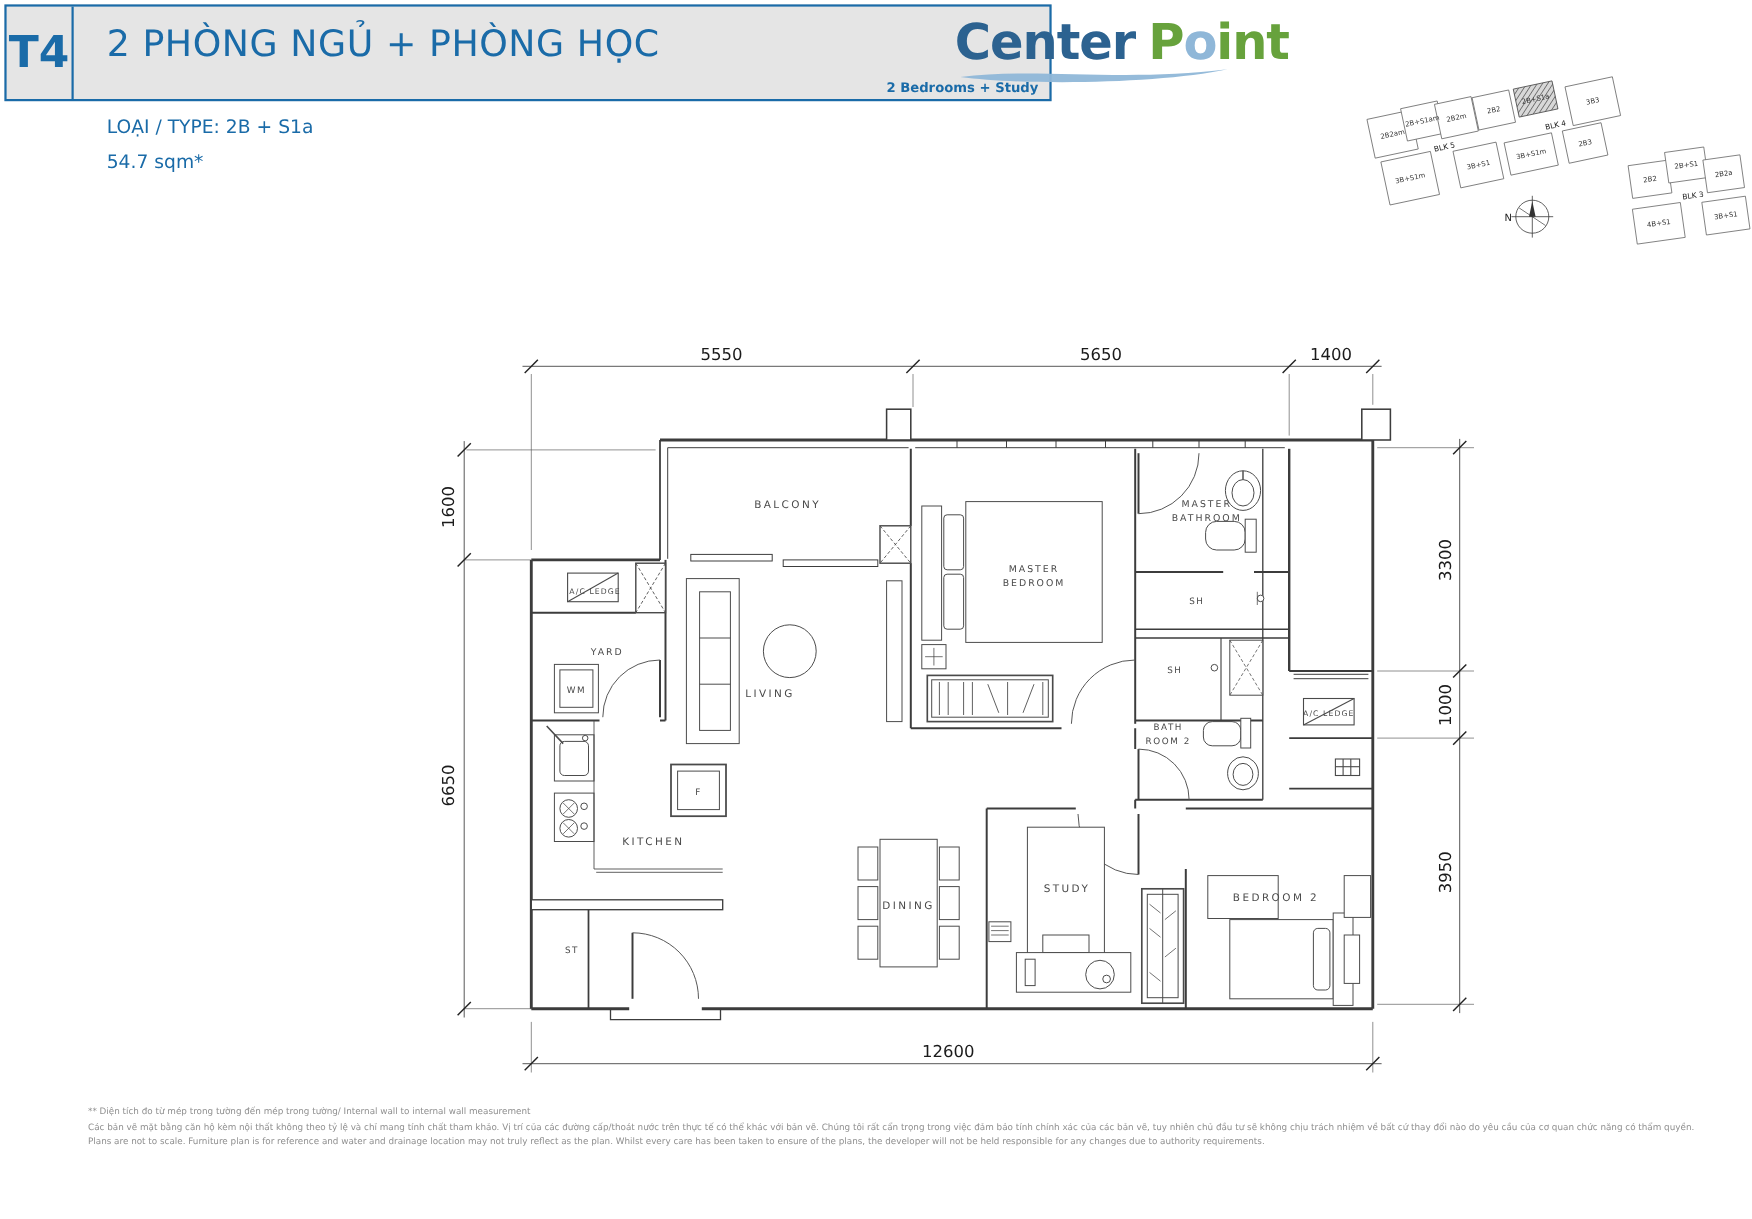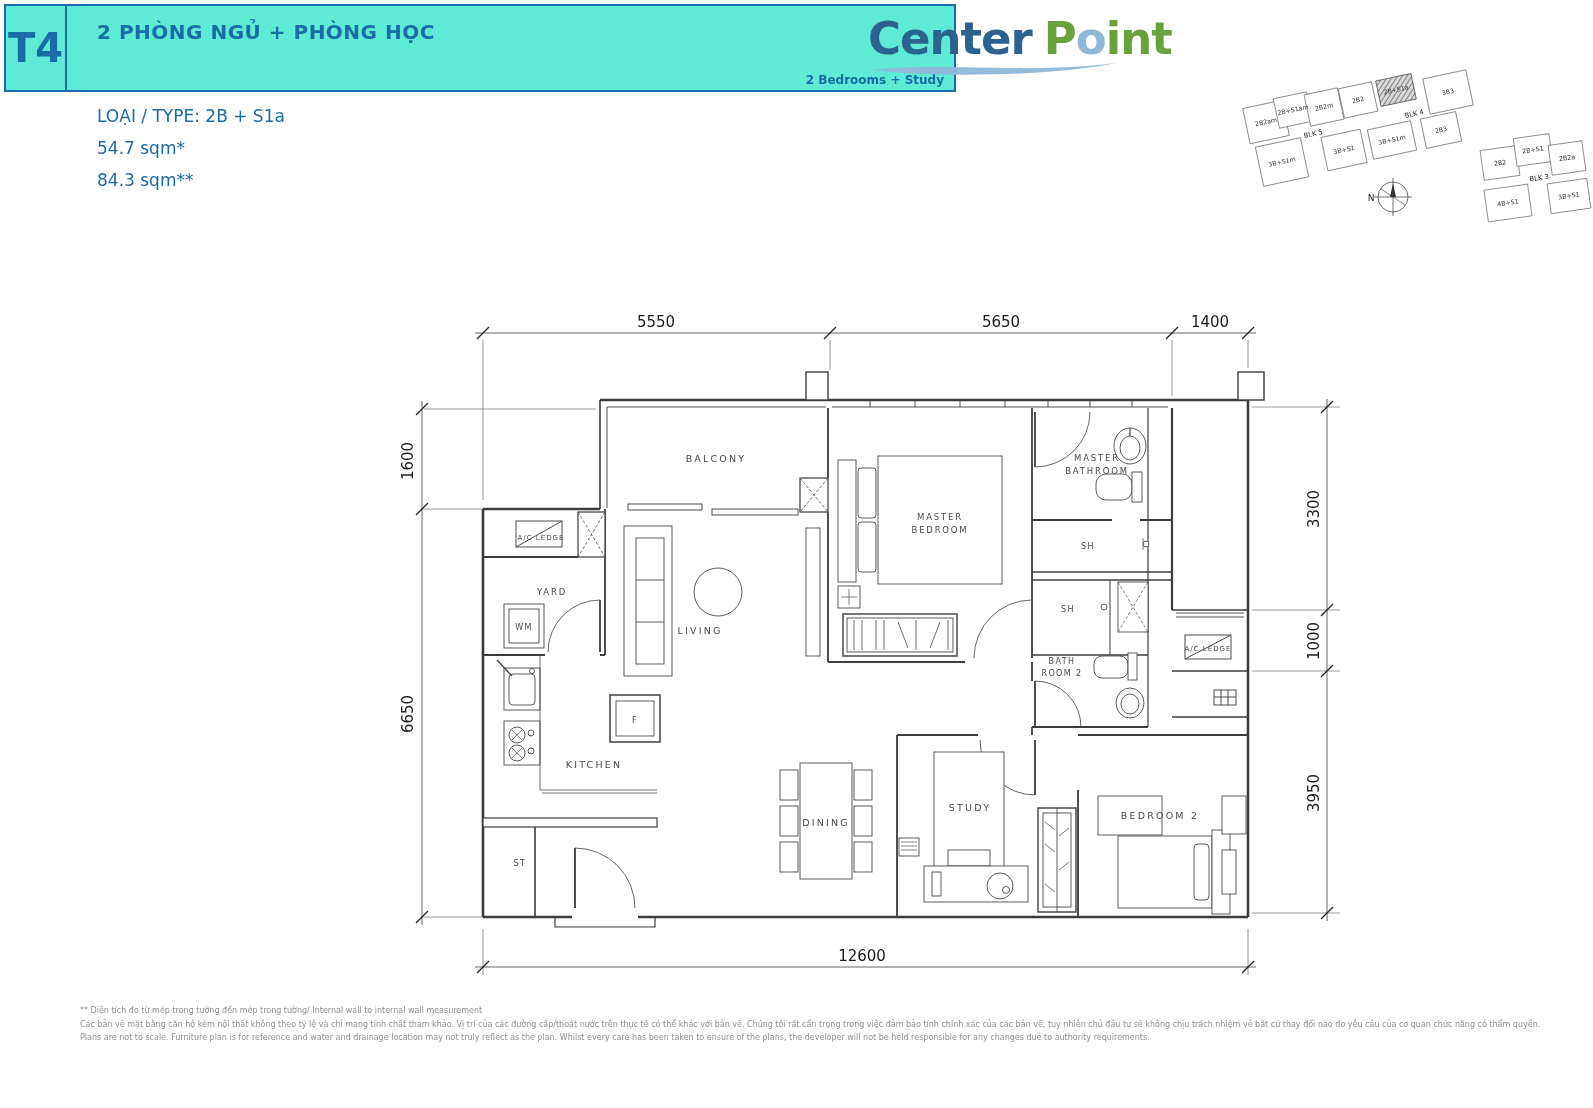--- a/index.html
+++ b/index.html
@@ -6,26 +6,26 @@
     --brand-blue:#1A6BA8; --logo-blue:#2C6290; --logo-green:#67A23C;
     --logo-light-blue:#8FB7D8; --plan-line:#3c3c3c; --label-gray:#4a4a4a;
     --footer-gray:#8f8f8f;
   }
   *{box-sizing:border-box}
   html,body{margin:0;padding:0}
   body{width:1593px;height:1108px;position:relative;background:#fff;
        font-family:"DejaVu Sans",sans-serif;overflow:hidden}
 
   .header-box{position:absolute;left:4px;top:4px;width:952px;height:88px;
-              border:2px solid var(--brand-blue);display:flex;background:#5eead4}
+              border:2px solid var(--brand-blue);display:flex;background:#e5e5e5}
   .t4-cell{width:61px;border-right:2px solid var(--brand-blue);display:flex;
            align-items:center;justify-content:center;font-size:40px;font-weight:bold;
            color:var(--brand-blue)}
   .title-area{flex:1;position:relative}
-  .title-vi{position:absolute;left:30px;top:14px;font-size:20px;font-weight:bold;
+  .title-vi{position:absolute;left:30px;top:14px;font-size:33px;font-weight:normal;
             color:var(--brand-blue);letter-spacing:.5px;white-space:nowrap}
   .title-en{position:absolute;right:10px;bottom:3px;font-size:12px;font-weight:bold;
             color:var(--brand-blue);white-space:nowrap}
 
   .type-info{position:absolute;left:97px;top:100px;color:var(--brand-blue);
              font-size:17px;line-height:32px;white-space:nowrap}
 
   .logo{position:absolute;left:868px;top:12px;font-size:45px;font-weight:bold;
         letter-spacing:-1px;white-space:nowrap}
   .logo .lr{color:var(--logo-blue)}
@@ -54,21 +54,20 @@
   <div class="t4-cell">T4</div>
   <div class="title-area">
     <div class="title-vi">2 PHÒNG NGỦ + PHÒNG HỌC</div>
     <div class="title-en">2 Bedrooms + Study</div>
   </div>
 </div>
 
 <div class="type-info">
   <div>LOẠI / TYPE: 2B + S1a</div>
   <div>54.7 sqm*</div>
-  <div>84.3 sqm**</div>
 </div>
 
 <div class="logo"><span class="lr">Center</span><span class="lg" style="margin-left:12px">P</span><span class="lo">o</span><span class="lg">int</span></div>
 <svg class="logo-wave" width="250" height="18">
   <path d="M3,10 C70,1 150,15 246,3 C186,16 64,18 3,10 Z" fill="#8FB7D8" opacity="0.95"></path>
 </svg>
 
 <svg class="plan-svg" width="1593" height="1108" viewBox="0 0 1593 1108">
   <defs>
     <pattern id="hatchP" width="4" height="4" patternUnits="userSpaceOnUse" patternTransform="rotate(45)">

